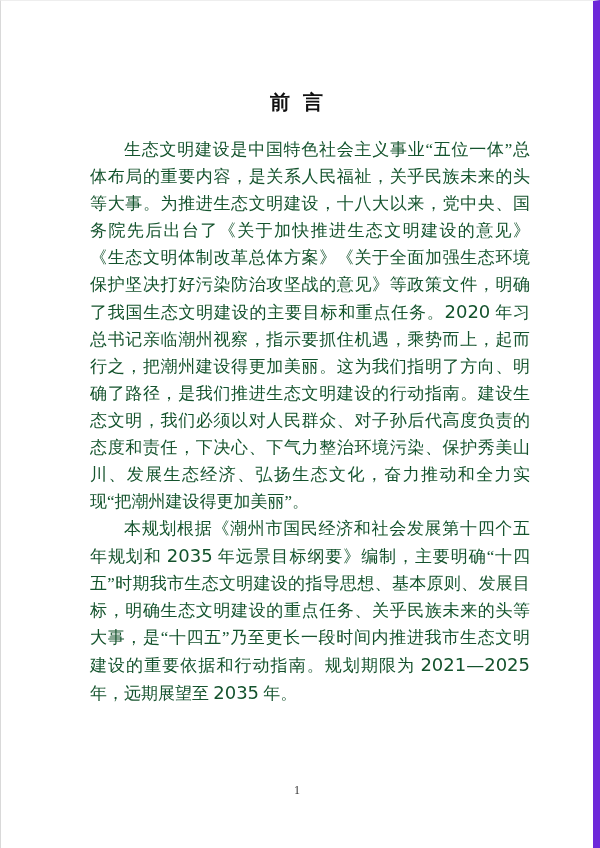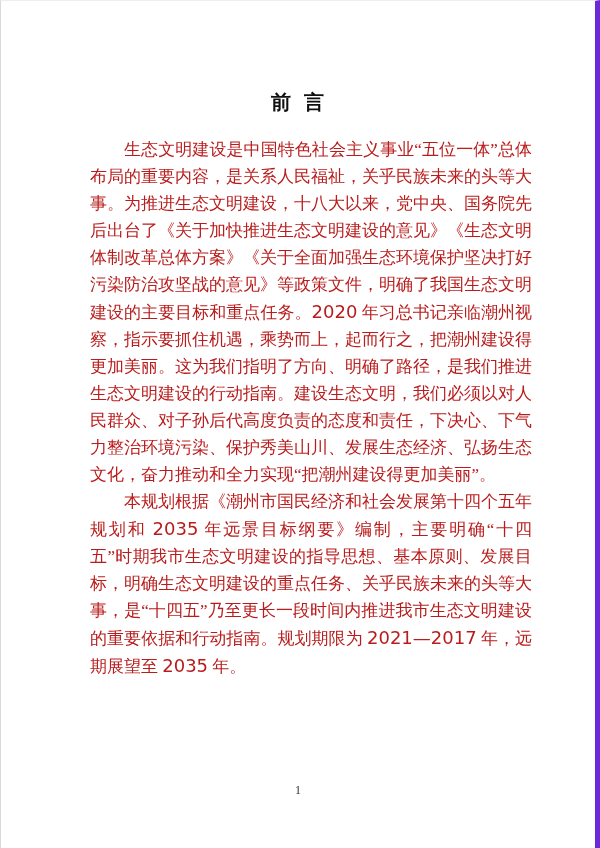--- a/index.html
+++ b/index.html
@@ -9,21 +9,21 @@
   }
   .page {
     width: 600px;
     height: 848px;
     background: #ffffff;
     position: relative;
     box-sizing: border-box;
     font-family: "Liberation Serif", "DejaVu Serif", serif;
     color: #262626;
     border-left: 1px solid #d9d9d9;
-    border-right: 5px solid #6d28d9;
+    border-right: 7px solid #6d28d9;
     border-top: 1px solid #eeeeee;
     overflow: hidden;
   }
   .doc-title {
     margin: 0;
     padding-top: 90px;
     text-align: center;
     font-size: 20px;
     line-height: 22px;
     font-weight: 700;
@@ -34,21 +34,21 @@
   .doc-body {
     margin: 23px 63px 0 89px;
   }
   .para {
     margin: 0;
     text-indent: 2em;
     font-size: 17px;
     line-height: 27px;
     text-align: justify;
     letter-spacing: 0;
-    color: #b91c1c;
+    color: #14532d;
   }
   .cjk {
     font-family: "Liberation Serif", "DejaVu Serif", serif;
   }
   .num {
     font-family: "DejaVu Sans", "Liberation Sans", sans-serif;
     font-size: 18px;
     line-height: 27px;
     vertical-align: baseline;
   }
@@ -64,17 +64,17 @@
   }
 </style>
 </head>
 <body>
 
 <div class="page">
   <h1 class="doc-title">前  言</h1>
 
   <div class="doc-body">
       <p class="para"><span class="cjk">生态文明建设是中国特色社会主义事业“五位一体”总体布局的重要内容，是关系人民福祉，关乎民族未来的头等大事。为推进生态文明建设，十八大以来，党中央、国务院先后出台了《关于加快推进生态文明建设的意见》《生态文明体制改革总体方案》《关于全面加强生态环境保护坚决打好污染防治攻坚战的意见》等政策文件，明确了我国生态文明建设的主要目标和重点任务。</span><span class="num">2020</span><span class="cjk"> 年习总书记亲临潮州视察，指示要抓住机遇，乘势而上，起而行之，把潮州建设得更加美丽。这为我们指明了方向、明确了路径，是我们推进生态文明建设的行动指南。建设生态文明，我们必须以对人民群众、对子孙后代高度负责的态度和责任，下决心、下气力整治环境污染、保护秀美山川、发展生态经济、弘扬生态文化，奋力推动和全力实现“把潮州建设得更加美丽”。</span></p>
-      <p class="para"><span class="cjk">本规划根据《潮州市国民经济和社会发展第十四个五年规划和 </span><span class="num">2035</span><span class="cjk"> 年远景目标纲要》编制，主要明确“十四五”时期我市生态文明建设的指导思想、基本原则、发展目标，明确生态文明建设的重点任务、关乎民族未来的头等大事，是“十四五”乃至更长一段时间内推进我市生态文明建设的重要依据和行动指南。规划期限为 </span><span class="num">2021—2017</span><span class="cjk"> 年，远期展望至 </span><span class="num">2035</span><span class="cjk"> 年。</span></p>
+      <p class="para"><span class="cjk">本规划根据《潮州市国民经济和社会发展第十四个五年规划和 </span><span class="num">2035</span><span class="cjk"> 年远景目标纲要》编制，主要明确“十四五”时期我市生态文明建设的指导思想、基本原则、发展目标，明确生态文明建设的重点任务、关乎民族未来的头等大事，是“十四五”乃至更长一段时间内推进我市生态文明建设的重要依据和行动指南。规划期限为 </span><span class="num">2021—2025</span><span class="cjk"> 年，远期展望至 </span><span class="num">2035</span><span class="cjk"> 年。</span></p>
     </div>
 
   <div class="page-number">1</div>
 </div>
 
 </body></html>

